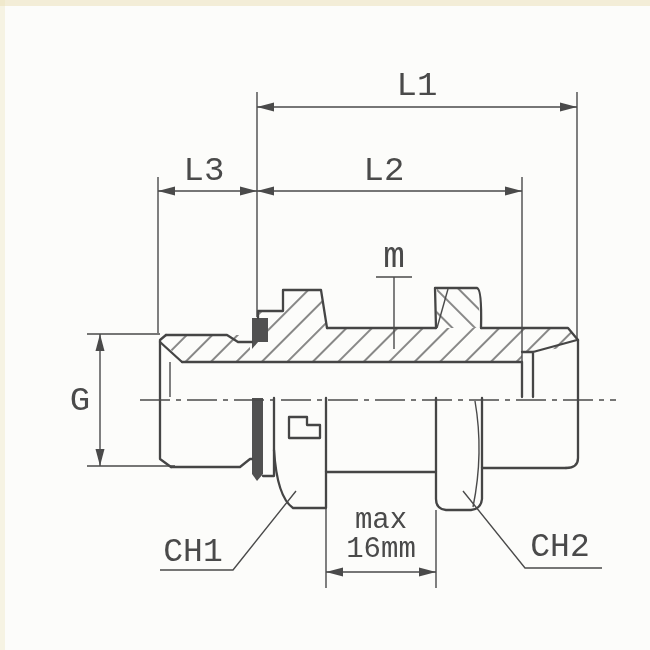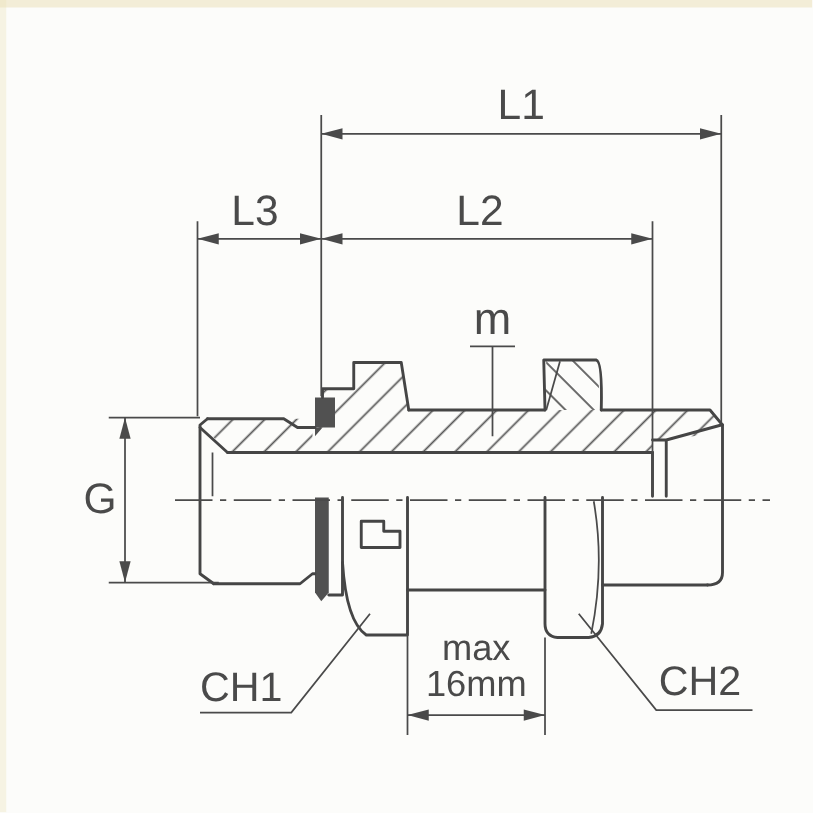--- a/index.html
+++ b/index.html
@@ -2,20 +2,21 @@
 <html><head>
 <meta charset="utf-8">
 <style>
   html, body { margin: 0; padding: 0; }
   body { background: #fcfcfa; font-family: "Liberation Sans", sans-serif; }
   .stage {
     position: relative;
     width: 650px; height: 650px;
     background: #fcfcfa;
     overflow: hidden;
+    font-family: Liberation Mono, monospace;
   }
   .scan-edge-top {
     position: absolute; left: 0; top: 0; width: 650px; height: 6px;
     background: #e9dcae; opacity: .45;
   }
   .scan-edge-left {
     position: absolute; left: 0; top: 0; width: 5px; height: 650px;
     background: #ece1b8; opacity: .35;
   }
   svg { position: absolute; left: 0; top: 0; }

